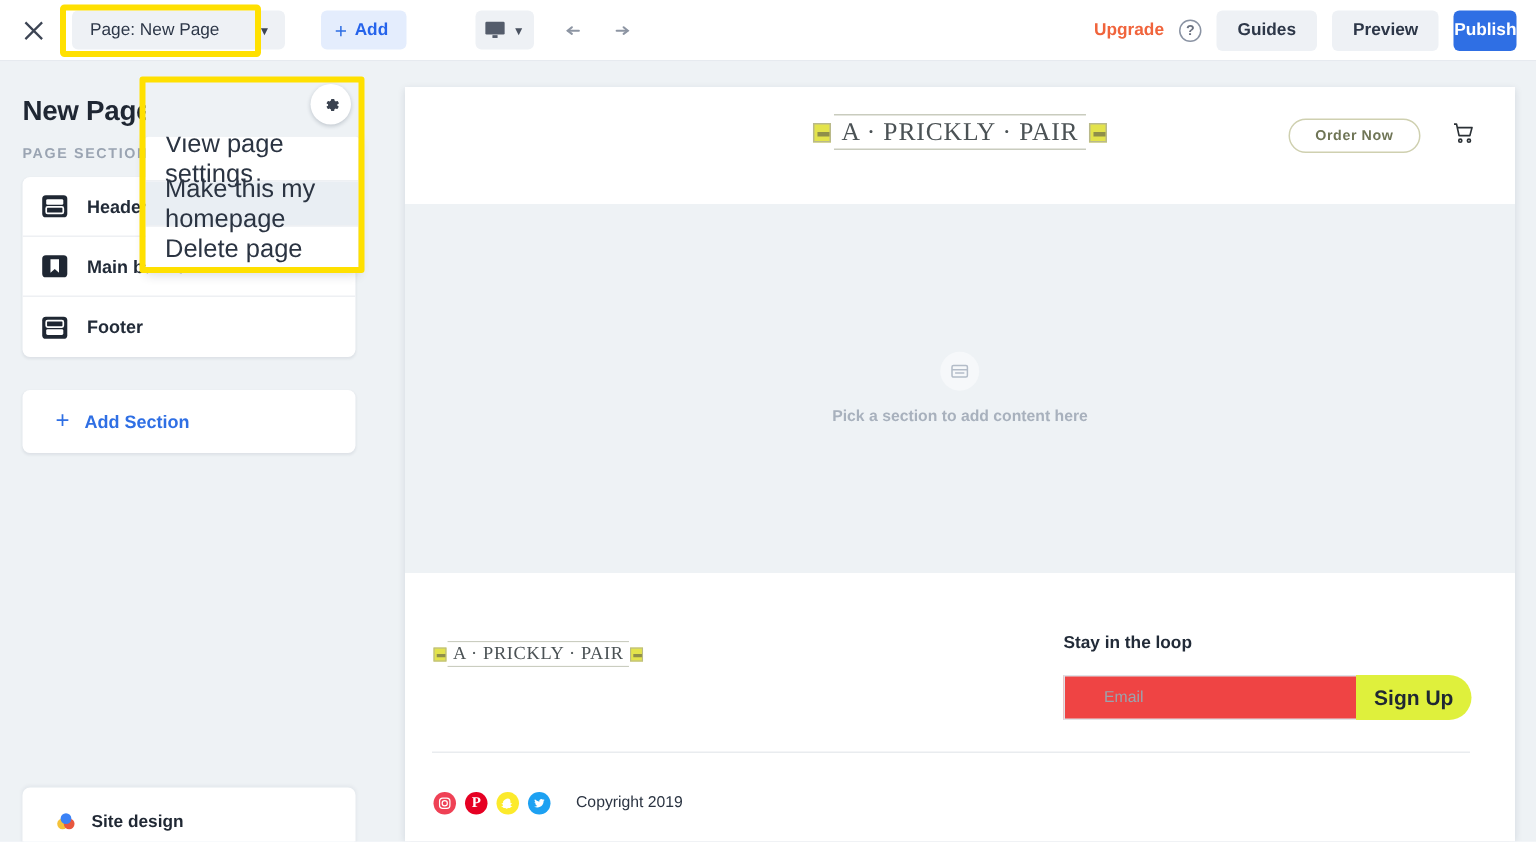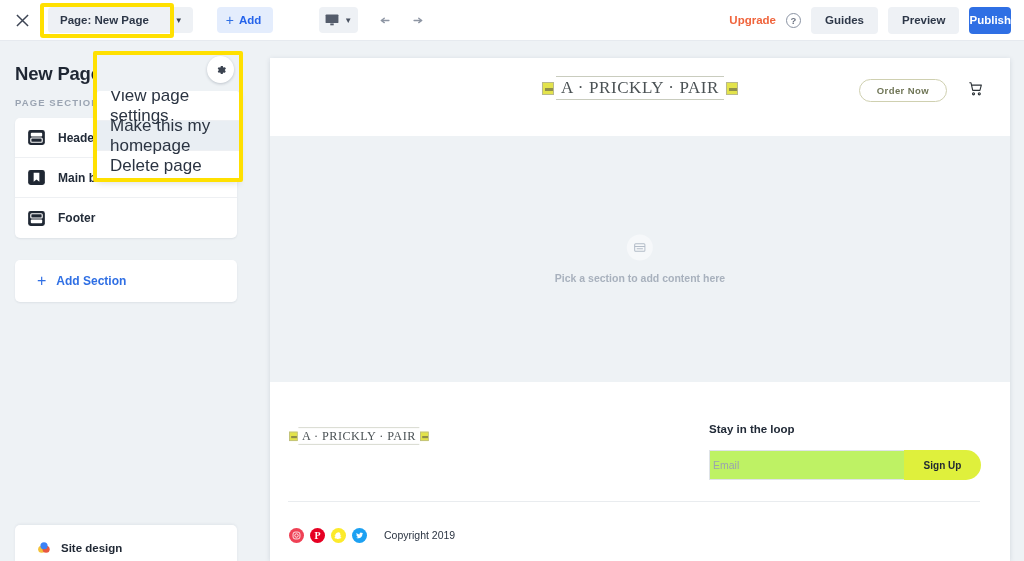--- a/index.html
+++ b/index.html
@@ -22,21 +22,21 @@
   .tb-close {
     width: 44px; height: 41px; display: flex; align-items: center; justify-content: center;
     color: #3d4554; cursor: pointer;
   }
   .tb-close svg { width: 13px; height: 13px; }
 
   .page-chip {
     display: flex; align-items: center; gap: 26px;
     height: 26px; padding: 0 10px 0 12px;
     background: #eef1f5; border-radius: 4px;
-    font-size: 11.5px; color: #2d3748; font-weight: 700;
+    font-size: 11.5px; color: #2d3748; font-weight: 400;
     cursor: pointer;
     margin-left: 4px;
   }
   .page-chip .caret { font-size: 8px; color: #3d4554; }
 
   .add-btn {
     display: flex; align-items: center; gap: 5px;
     height: 26px; padding: 0 12px 0 9px;
     background: #e4edfd; border-radius: 4px;
     color: #2563eb; font-size: 11.5px; font-weight: 700;
@@ -218,28 +218,28 @@
   }
   .stay-title {
     position: absolute; left: 439px; top: 365px;
     font-size: 11.5px; font-weight: 700; color: #222b38; text-align: right;
   }
   .signup-row {
     position: absolute; left: 439px; top: 392px; width: 272px; height: 30px;
     display: flex;
   }
   .email-input {
-    flex: 1; border: 1px solid #dfe3e8; border-right: none; background: #bef264;
-    font-size: 10.5px; color: #2b3442; padding-left: 3px; outline: none;
+    flex: 1; border: 1px solid #dfe3e8; border-right: none; background: #ef4444;
+    font-size: 10.5px; color: #2b3442; padding-left: 26px; outline: none;
     font-family: "Liberation Sans", sans-serif;
   }
   .email-input::placeholder { color: #9aa3ae; }
   .signup-btn {
     width: 77px; background: #dff03c; border: none; border-radius: 0 15px 15px 0;
-    font-size: 10px; font-weight: 700; color: #1f2733; cursor: pointer;
+    font-size: 14px; font-weight: 700; color: #1f2733; cursor: pointer;
     font-family: "Liberation Sans", sans-serif;
   }
   .foot-divider {
     position: absolute; left: 18px; top: 443px; width: 692px; height: 1px; background: #e9ecef;
   }
   .socials { position: absolute; left: 19px; top: 470px; display: flex; gap: 6px; }
   .soc {
     width: 15px; height: 15px; border-radius: 50%;
     display: flex; align-items: center; justify-content: center;
     font-size: 9px; color: #fff; cursor: pointer; font-weight: 700;

